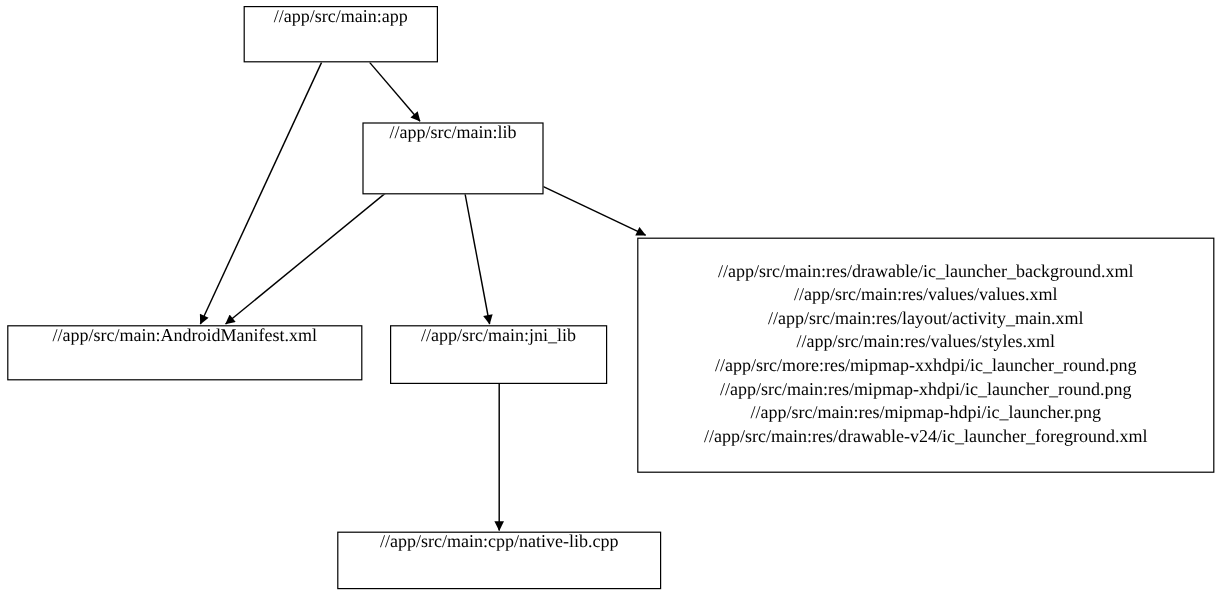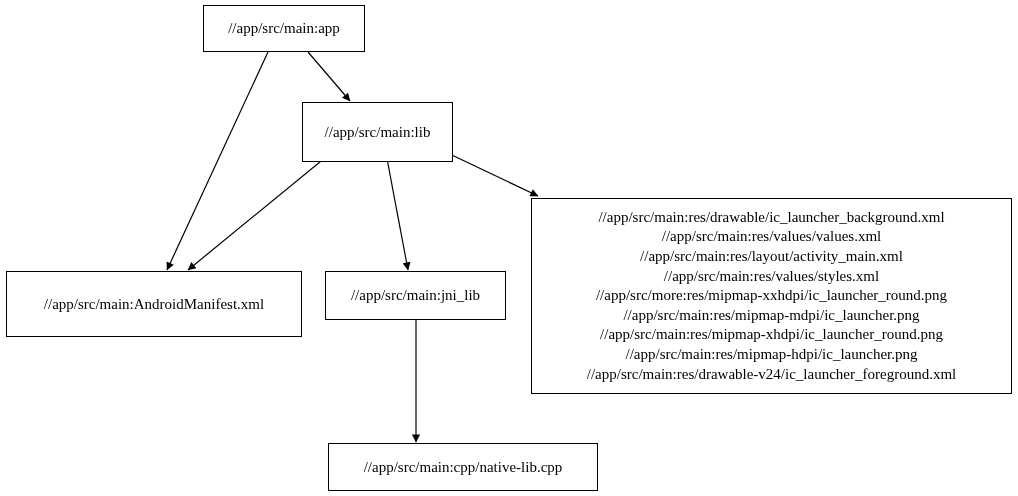--- a/index.html
+++ b/index.html
@@ -22,31 +22,30 @@
     top: 0;
     width: 1018px;
     height: 496px;
   }
   .node {
     position: absolute;
     box-sizing: border-box;
     background: #ffffff;
     border: 1px solid #000000;
     display: flex;
-    align-items: center;
     justify-content: center;
     font-size: 15px;
     white-space: nowrap;
     text-align: center;
   }
   .node-app            { left: 203px; top: 5px;   width: 162px; height: 47px; }
   .node-lib            { left: 302px; top: 102px; width: 151px; height: 60px; }
-  .node-manifest       { left: 6px;   top: 271px; width: 296px; height: 66px; }
+  .node-manifest       { left: 6px;   top: 271px; width: 296px; height: 46px; }
   .node-jni-lib        { left: 325px; top: 271px; width: 181px; height: 49px; }
-  .node-cpp            { left: 281px; top: 443px; width: 270px; height: 48px; margin-left: 47px; }
+  .node-cpp            { left: 281px; top: 443px; width: 270px; height: 48px; }
   .node-resources {
     left: 531px; top: 198px; width: 481px; height: 196px;
     flex-direction: column;
     justify-content: center;
     line-height: 19.6px;
     padding: 0 16px;
   }
   .res-line {
     width: 100%;
     text-align: center;
@@ -89,21 +88,20 @@
   <div class="node node-jni-lib">
     <span>//app/src/main:jni_lib</span>
   </div>
 
   <div class="node node-resources">
     <div class="res-line">//app/src/main:res/drawable/ic_launcher_background.xml</div>
     <div class="res-line">//app/src/main:res/values/values.xml</div>
     <div class="res-line">//app/src/main:res/layout/activity_main.xml</div>
     <div class="res-line">//app/src/main:res/values/styles.xml</div>
     <div class="res-line">//app/src/more:res/mipmap-xxhdpi/ic_launcher_round.png</div>
-    <div class="res-line">//app/src/main:res/mipmap-mdpi/ic_launcher.png</div>
     <div class="res-line">//app/src/main:res/mipmap-xhdpi/ic_launcher_round.png</div>
     <div class="res-line">//app/src/main:res/mipmap-hdpi/ic_launcher.png</div>
     <div class="res-line">//app/src/main:res/drawable-v24/ic_launcher_foreground.xml</div>
   </div>
 
   <div class="node node-cpp">
     <span>//app/src/main:cpp/native-lib.cpp</span>
   </div>
 
 </div>

